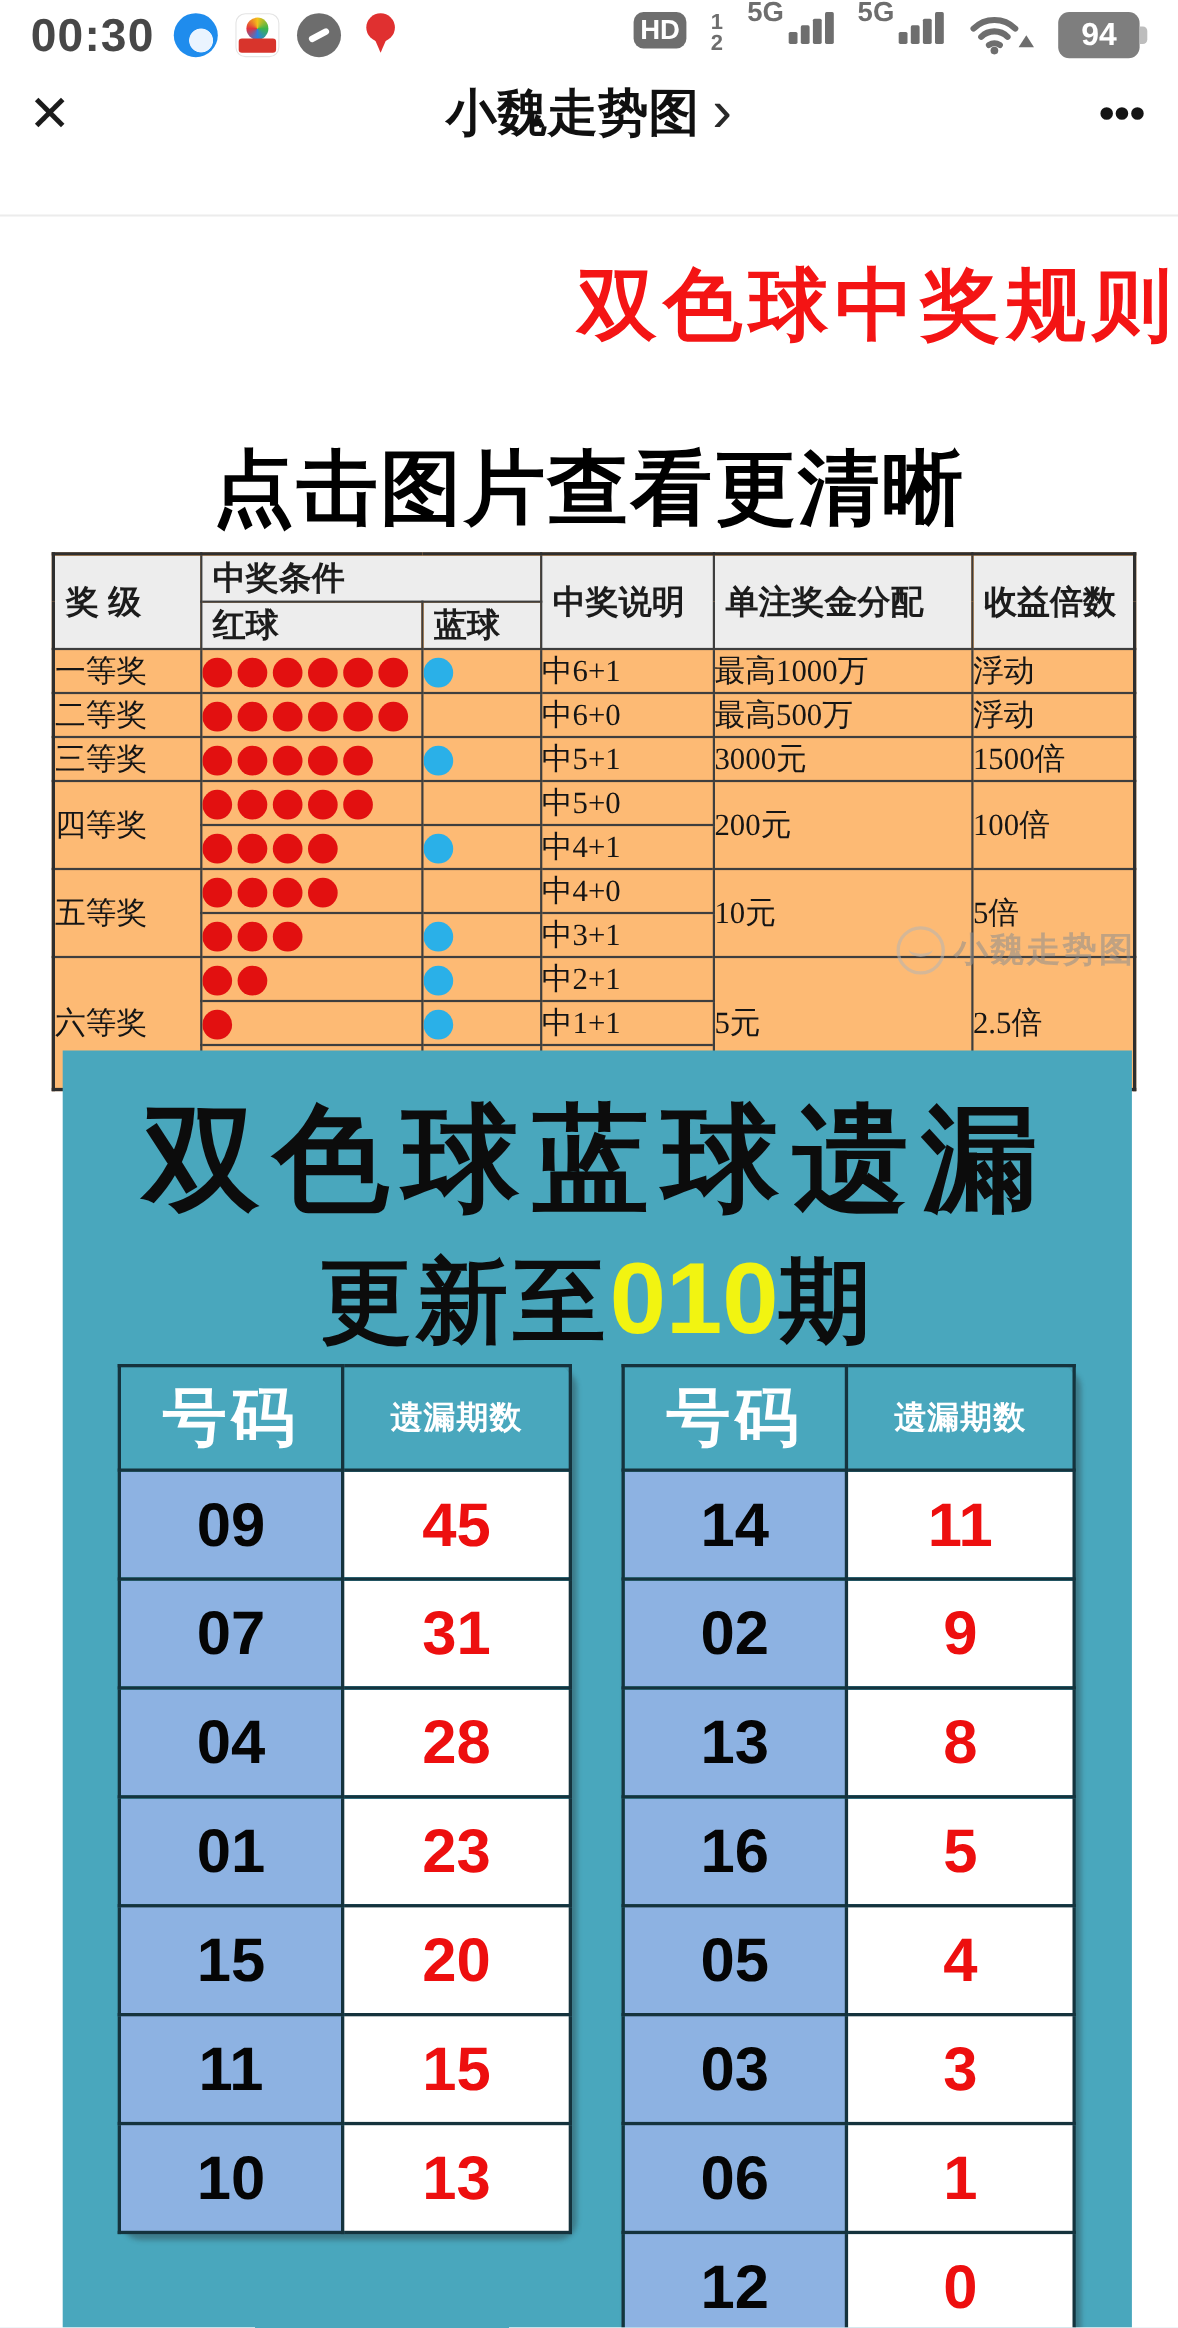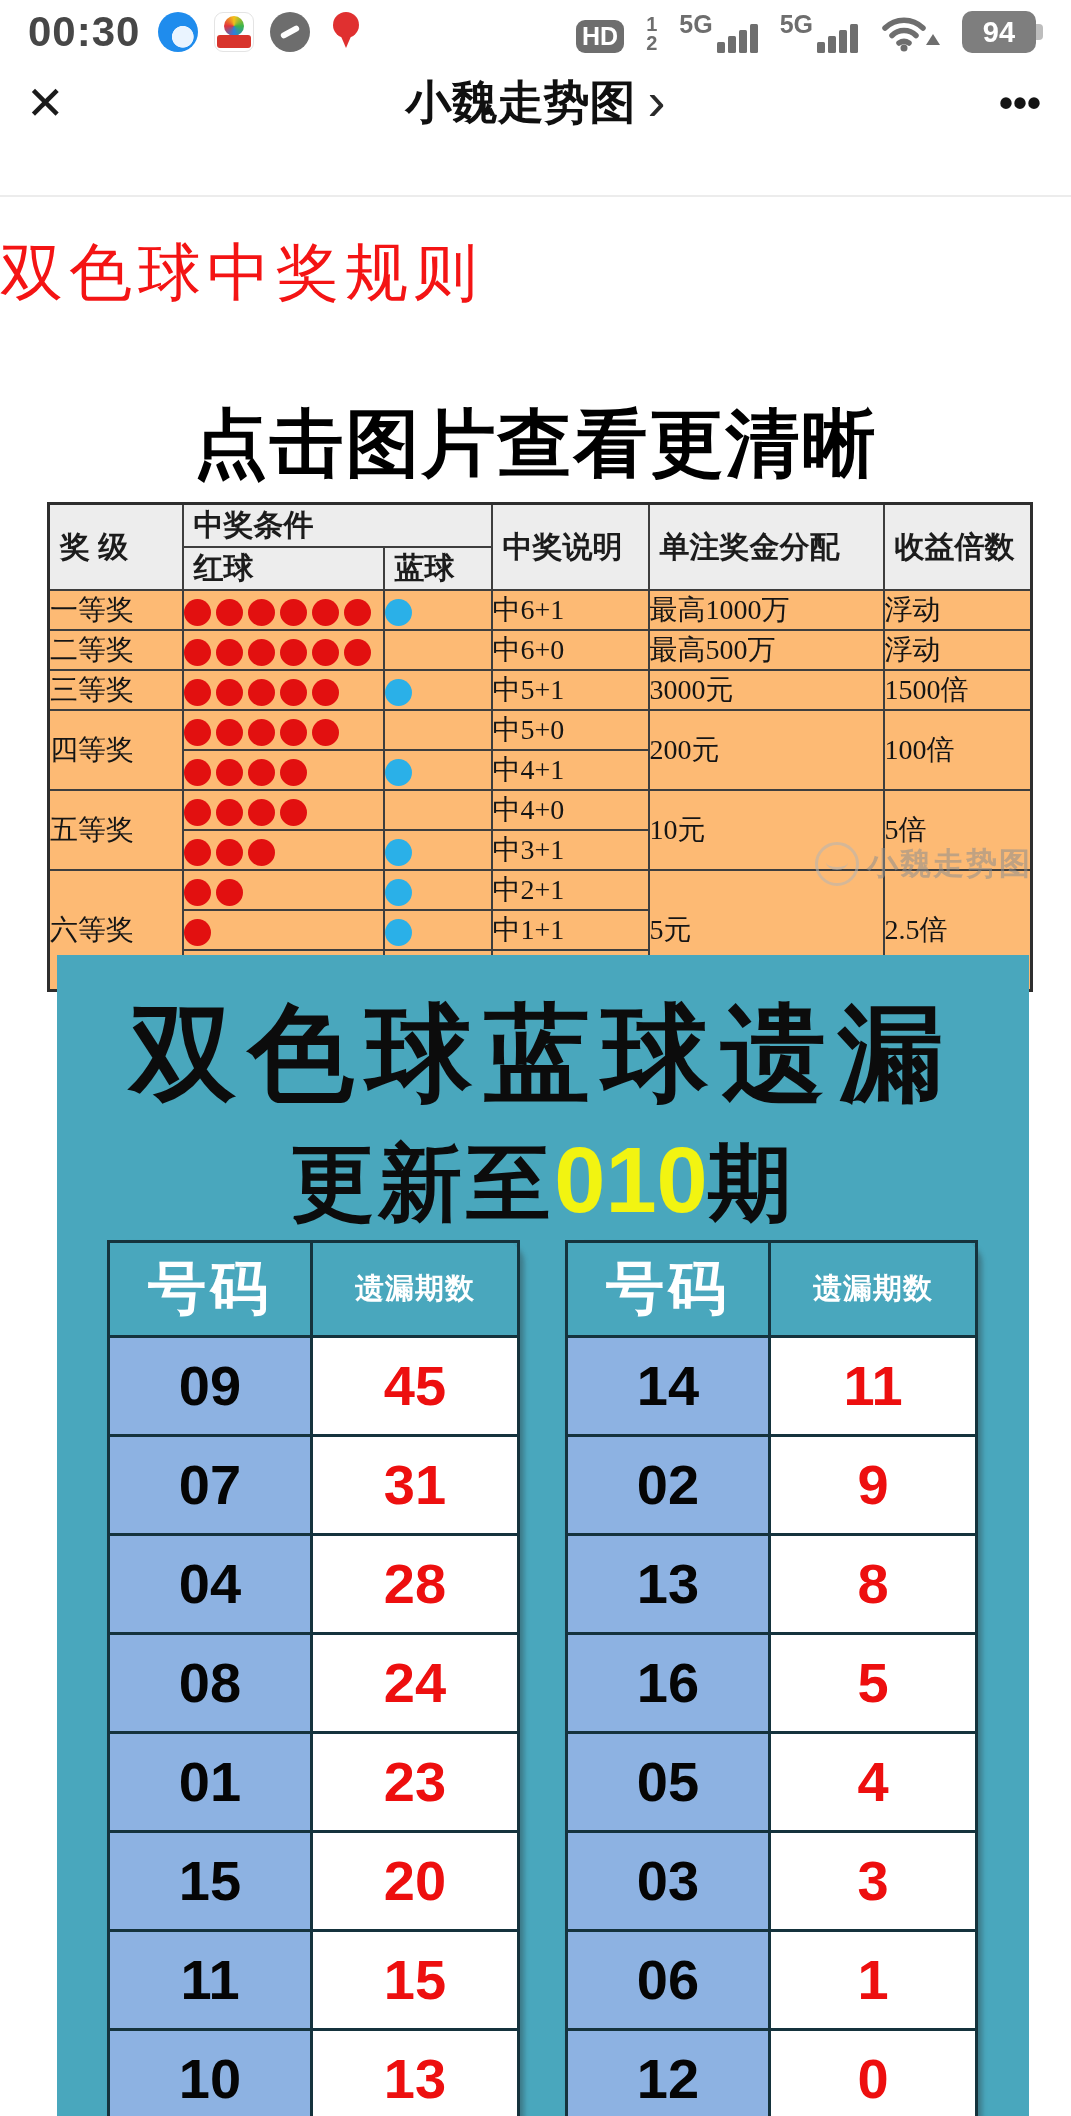--- a/index.html
+++ b/index.html
@@ -17,21 +17,21 @@
   .ic-lotto::before{content:"";position:absolute;left:9px;top:3px;width:20px;height:20px;border-radius:50%;
       background:conic-gradient(#f5c11a,#3bb54a,#2b7fe0,#e2323c,#f5c11a);}
   .ic-lotto::after{content:"";position:absolute;left:2px;right:2px;bottom:3px;height:13px;border-radius:3px;background:#d8342c;}
   .ic-compass{border-radius:50%;background:#6d6d6d;}
   .ic-compass::after{content:"";position:absolute;left:10px;top:17px;width:20px;height:6px;border-radius:3px;
       background:#fff;transform:rotate(-28deg);}
   .ic-pin{display:flex;align-items:center;justify-content:center;}
   .ic-pin::before{content:"";position:absolute;top:0;left:7px;width:26px;height:26px;border-radius:50%;background:#e03030;}
   .ic-pin::after{content:"";position:absolute;top:22px;left:14px;border-left:6px solid transparent;
       border-right:6px solid transparent;border-top:14px solid #e03030;}
-  .sb-right{display:flex;align-items:flex-end;gap:22px;margin-left:44px;}
+  .sb-right{display:flex;align-items:flex-start;gap:22px;margin-left:44px;}
   .hd-badge{background:#6e6e6e;color:#fff;font-weight:800;font-size:25px;border-radius:9px;padding:4px 6px;line-height:1;}
   .sim-col{display:flex;flex-direction:column;color:#6e6e6e;font-size:20px;font-weight:700;line-height:19px;}
   .netgrp{display:inline-flex;align-items:flex-end;gap:2px;}
   .net-label{font-size:25px;font-weight:700;color:#6e6e6e;position:relative;top:-14px;margin-right:2px;}
   .bars{display:inline-flex;align-items:flex-end;gap:3px;}
   .bar{width:8px;background:#6e6e6e;border-radius:1.5px;display:inline-block;}
   .b1{height:11px}.b2{height:17px}.b3{height:23px}.b4{height:29px}
   .wifi-wrap{display:inline-flex;align-items:flex-end;}
   .wifi-tri{width:0;height:0;border-left:7px solid transparent;border-right:7px solid transparent;
             border-bottom:11px solid #6e6e6e;margin-left:-2px;margin-bottom:8px;}
@@ -43,22 +43,22 @@
   .nav{position:absolute;top:55px;left:0;right:0;height:95px;display:flex;align-items:center;}
   .nav-close{position:absolute;left:26px;top:50%;transform:translateY(-50%);font-size:46px;font-weight:300;
              color:#1b1b1b;line-height:1;}
   .nav-title{margin:0 auto;font-size:46px;font-weight:700;color:#101010;display:flex;align-items:center;gap:12px;}
   .nav-chev{font-size:54px;font-weight:300;color:#2a2a2a;line-height:1;position:relative;top:-2px;}
   .nav-more{position:absolute;right:30px;top:50%;transform:translateY(-50%);font-size:40px;font-weight:800;
             color:#141414;letter-spacing:0px;line-height:1;}
   .nav-divider{position:absolute;top:195px;left:0;right:0;height:2px;background:#ececec;}
   
   .article{position:absolute;top:197px;left:0;right:0;bottom:0;background:#fff;}
-  .art-title{position:absolute;top:33px;left:0;right:0;text-align:left;color:#f41414;
-             font-size:63px;font-weight:400;letter-spacing:6px;white-space:nowrap;}
+  .art-title{position:absolute;top:33px;left:0;right:0;text-align:right;color:#f41414;
+             font-size:72px;font-weight:700;letter-spacing:6px;white-space:nowrap;}
   .art-sub{position:absolute;top:198px;left:0;right:0;text-align:center;color:#000;
            font-size:74px;font-weight:700;letter-spacing:2px;white-space:nowrap;}
   
   .prize-wrap{position:absolute;left:47px;top:305px;width:983px;}
   table.prize{border-collapse:collapse;table-layout:fixed;width:983px;background:#fdba74;
               border:3px solid #2e2e2e;font-family:"Liberation Serif","DejaVu Serif",serif;}
   table.prize th,table.prize td{border:2px solid #3e3e3e;padding:0;overflow:hidden;white-space:nowrap;}
   table.prize th{background:#ededed;font-size:30px;font-weight:700;color:#1c1c1c;text-align:left;
                  padding-left:10px;height:36px;font-family:"Liberation Sans","DejaVu Sans",sans-serif;}
   table.prize td{height:38px;font-size:28px;color:#151515;}
@@ -286,24 +286,20 @@
             </tr>
           <tr>
               <td class="mnum">07</td>
               <td class="mmiss">31</td>
             </tr>
           <tr>
               <td class="mnum">04</td>
               <td class="mmiss">28</td>
             </tr>
           <tr>
-              <td class="mnum">08</td>
-              <td class="mmiss">24</td>
-            </tr>
-          <tr>
               <td class="mnum">01</td>
               <td class="mmiss">23</td>
             </tr>
           <tr>
               <td class="mnum">15</td>
               <td class="mmiss">20</td>
             </tr>
           <tr>
               <td class="mnum">11</td>
               <td class="mmiss">15</td>

